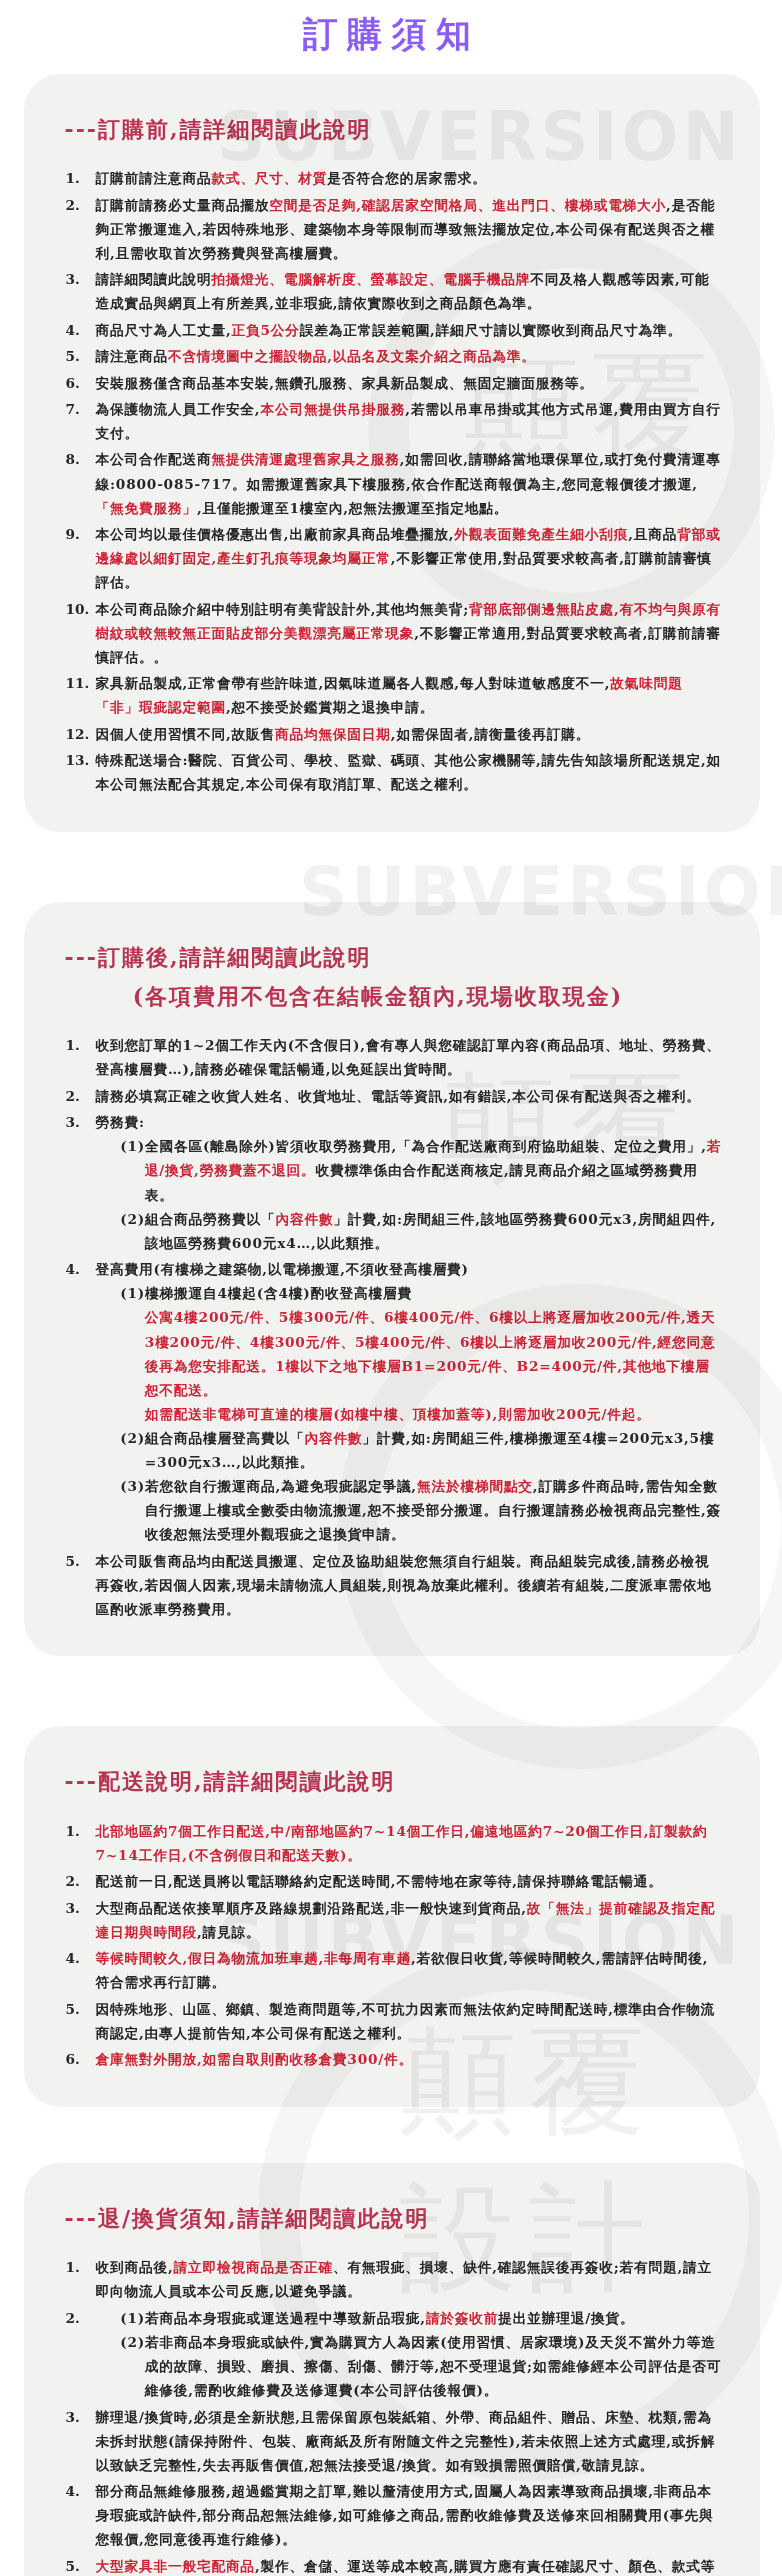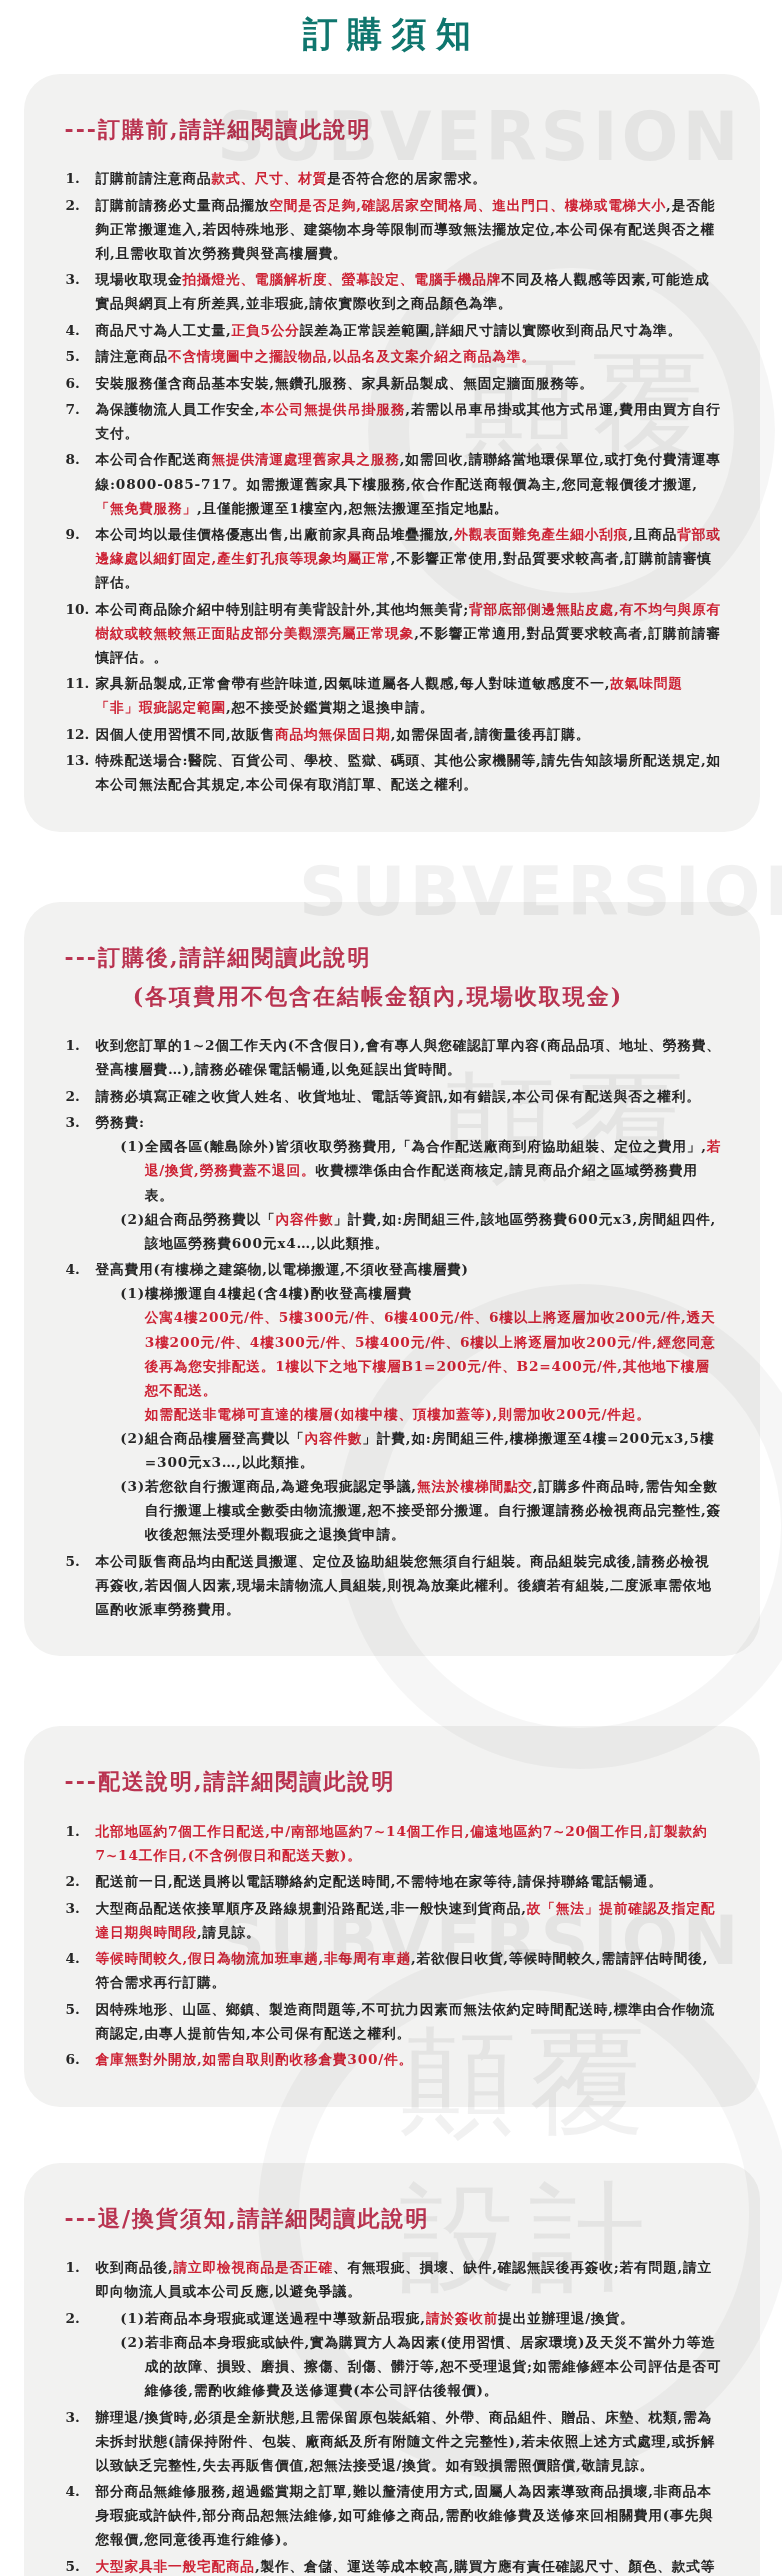--- a/index.html
+++ b/index.html
@@ -5,21 +5,21 @@
   html,body { margin:0; padding:0; background:#ffffff; }
   body {
     width:783px; min-height:2576px; position:relative;
     font-family:"DejaVu Serif","Liberation Serif",serif;
     color:#262626;
     -webkit-font-smoothing:antialiased;
   }
   .page-title {
     text-align:center; margin:11px 0 15.7px;
     font-size:35px; font-weight:bold; letter-spacing:9.4px;
-    color:#0f766e;
+    color:#8b5cf6;
   }
   .box {
     background:#f2f2f1; border-radius:36px;
     margin:0 23.5px 70px 23.5px;
     padding:38px 38px 33px 41px;
     position:relative;
   }
   .box.gap-l { margin-bottom:56px; }
   .box.last { margin-bottom:19px; }
   .sec-head {
@@ -64,21 +64,21 @@
     
   </h2>
   <ol class="notice">
       <li>
         <p class="para indent-0"><span>訂購前請注意商品</span><span class="em">款式、尺寸、材質</span><span>是否符合您的居家需求。</span></p>
       </li>
       <li>
         <p class="para indent-0"><span>訂購前請務必丈量商品擺放</span><span class="em">空間是否足夠,確認居家空間格局、進出門口、樓梯或電梯大小</span><span>,是否能夠正常搬運進入,若因特殊地形、建築物本身等限制而導致無法擺放定位,本公司保有配送與否之權利,且需收取首次勞務費與登高樓層費。</span></p>
       </li>
       <li>
-        <p class="para indent-0"><span>現場收取現金</span><span class="em">拍攝燈光、電腦解析度、螢幕設定、電腦手機品牌</span><span>不同及格人觀感等因素,可能造成實品與網頁上有所差異,並非瑕疵,請依實際收到之商品顏色為準。</span></p>
+        <p class="para indent-0"><span>請詳細閱讀此說明</span><span class="em">拍攝燈光、電腦解析度、螢幕設定、電腦手機品牌</span><span>不同及格人觀感等因素,可能造成實品與網頁上有所差異,並非瑕疵,請依實際收到之商品顏色為準。</span></p>
       </li>
       <li>
         <p class="para indent-0"><span>商品尺寸為人工丈量,</span><span class="em">正負5公分</span><span>誤差為正常誤差範圍,詳細尺寸請以實際收到商品尺寸為準。</span></p>
       </li>
       <li>
         <p class="para indent-0"><span>請注意商品</span><span class="em">不含情境圖中之擺設物品,以品名及文案介紹之商品為準。</span></p>
       </li>
       <li>
         <p class="para indent-0"><span>安裝服務僅含商品基本安裝,無鑽孔服務、家具新品製成、無固定牆面服務等。</span></p>
       </li>

